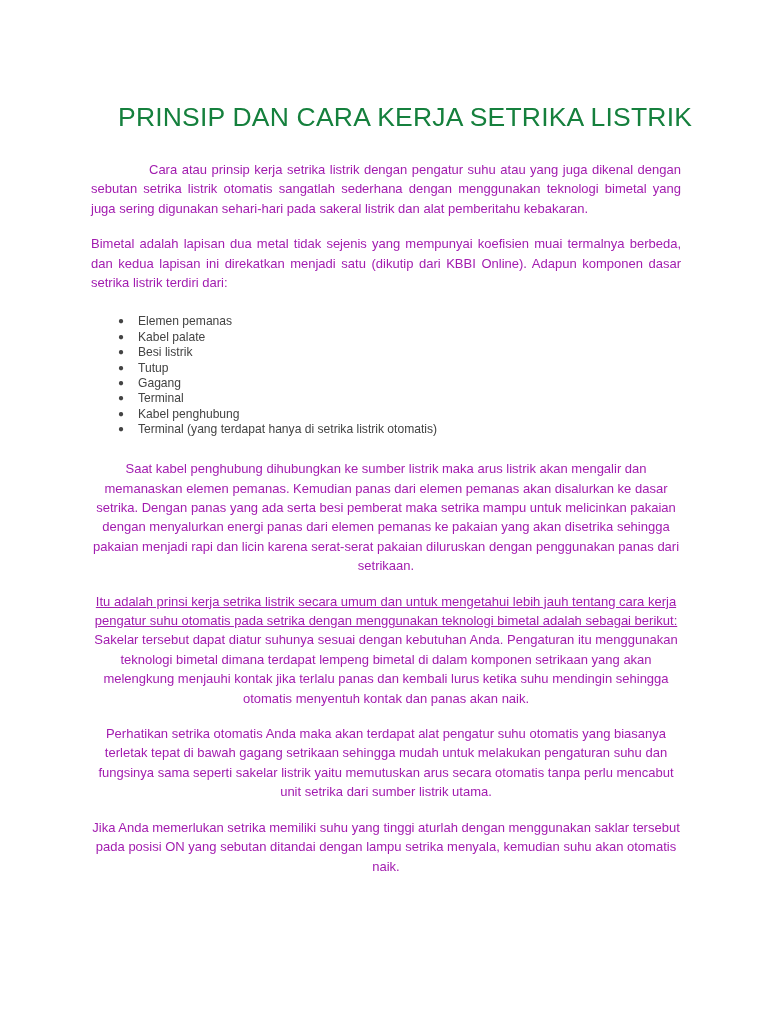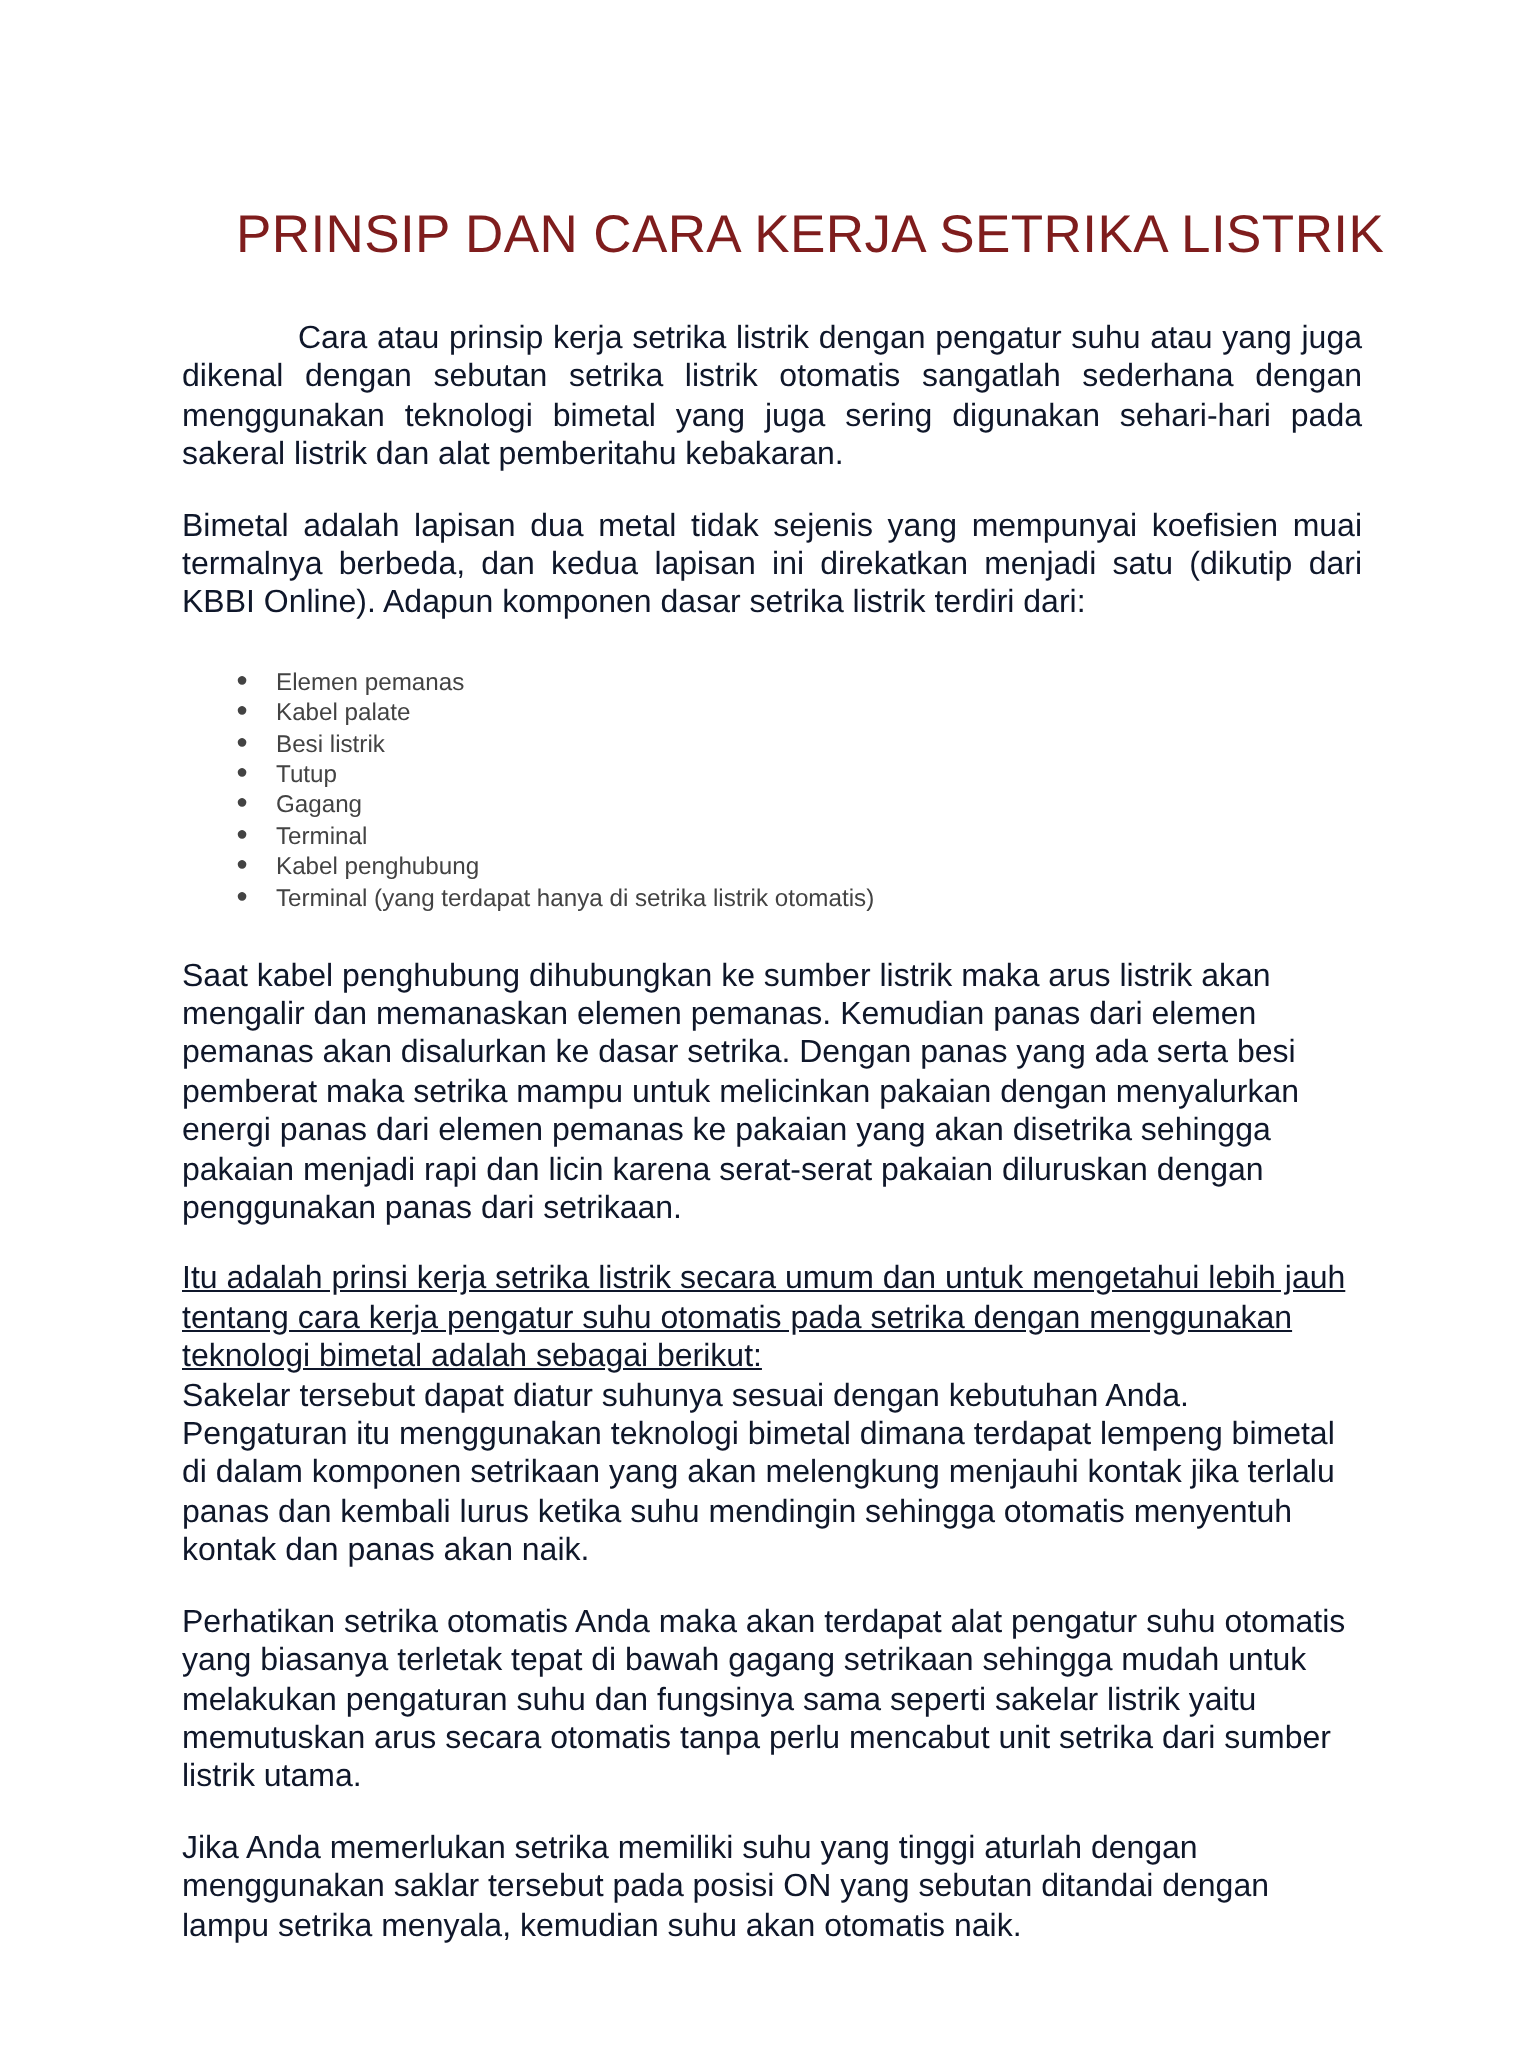--- a/index.html
+++ b/index.html
@@ -20,44 +20,44 @@
     background: #ffffff;
     box-sizing: border-box;
     position: relative;
   }
   .doc-title {
     position: absolute;
     left: 118px;
     top: 84px;
     font-size: 26.5px;
     font-weight: 400;
-    color: #7f1d1d;
+    color: #15803d;
     letter-spacing: 0.2px;
     white-space: nowrap;
     font-family: "Liberation Sans", sans-serif;
   }
   .body-area {
     position: absolute;
     left: 91px;
     top: 160px;
     width: 590px;
   }
   p.para {
     margin: 0 0 16px 0;
-    font-size: 16px;
+    font-size: 13px;
     line-height: 19.4px;
-    color: #0f172a;
+    color: #a21caf;
     font-family: "Liberation Sans", sans-serif;
   }
   p.justify {
     text-align: justify;
     text-justify: inter-word;
   }
   p.leftal {
-    text-align: left;
+    text-align: center;
   }
   p.indent-first {
     text-indent: 58px;
   }
   p.tight {
     margin-bottom: 0;
     text-decoration: underline;
   }
   ul.comp-list {
     list-style: none;

